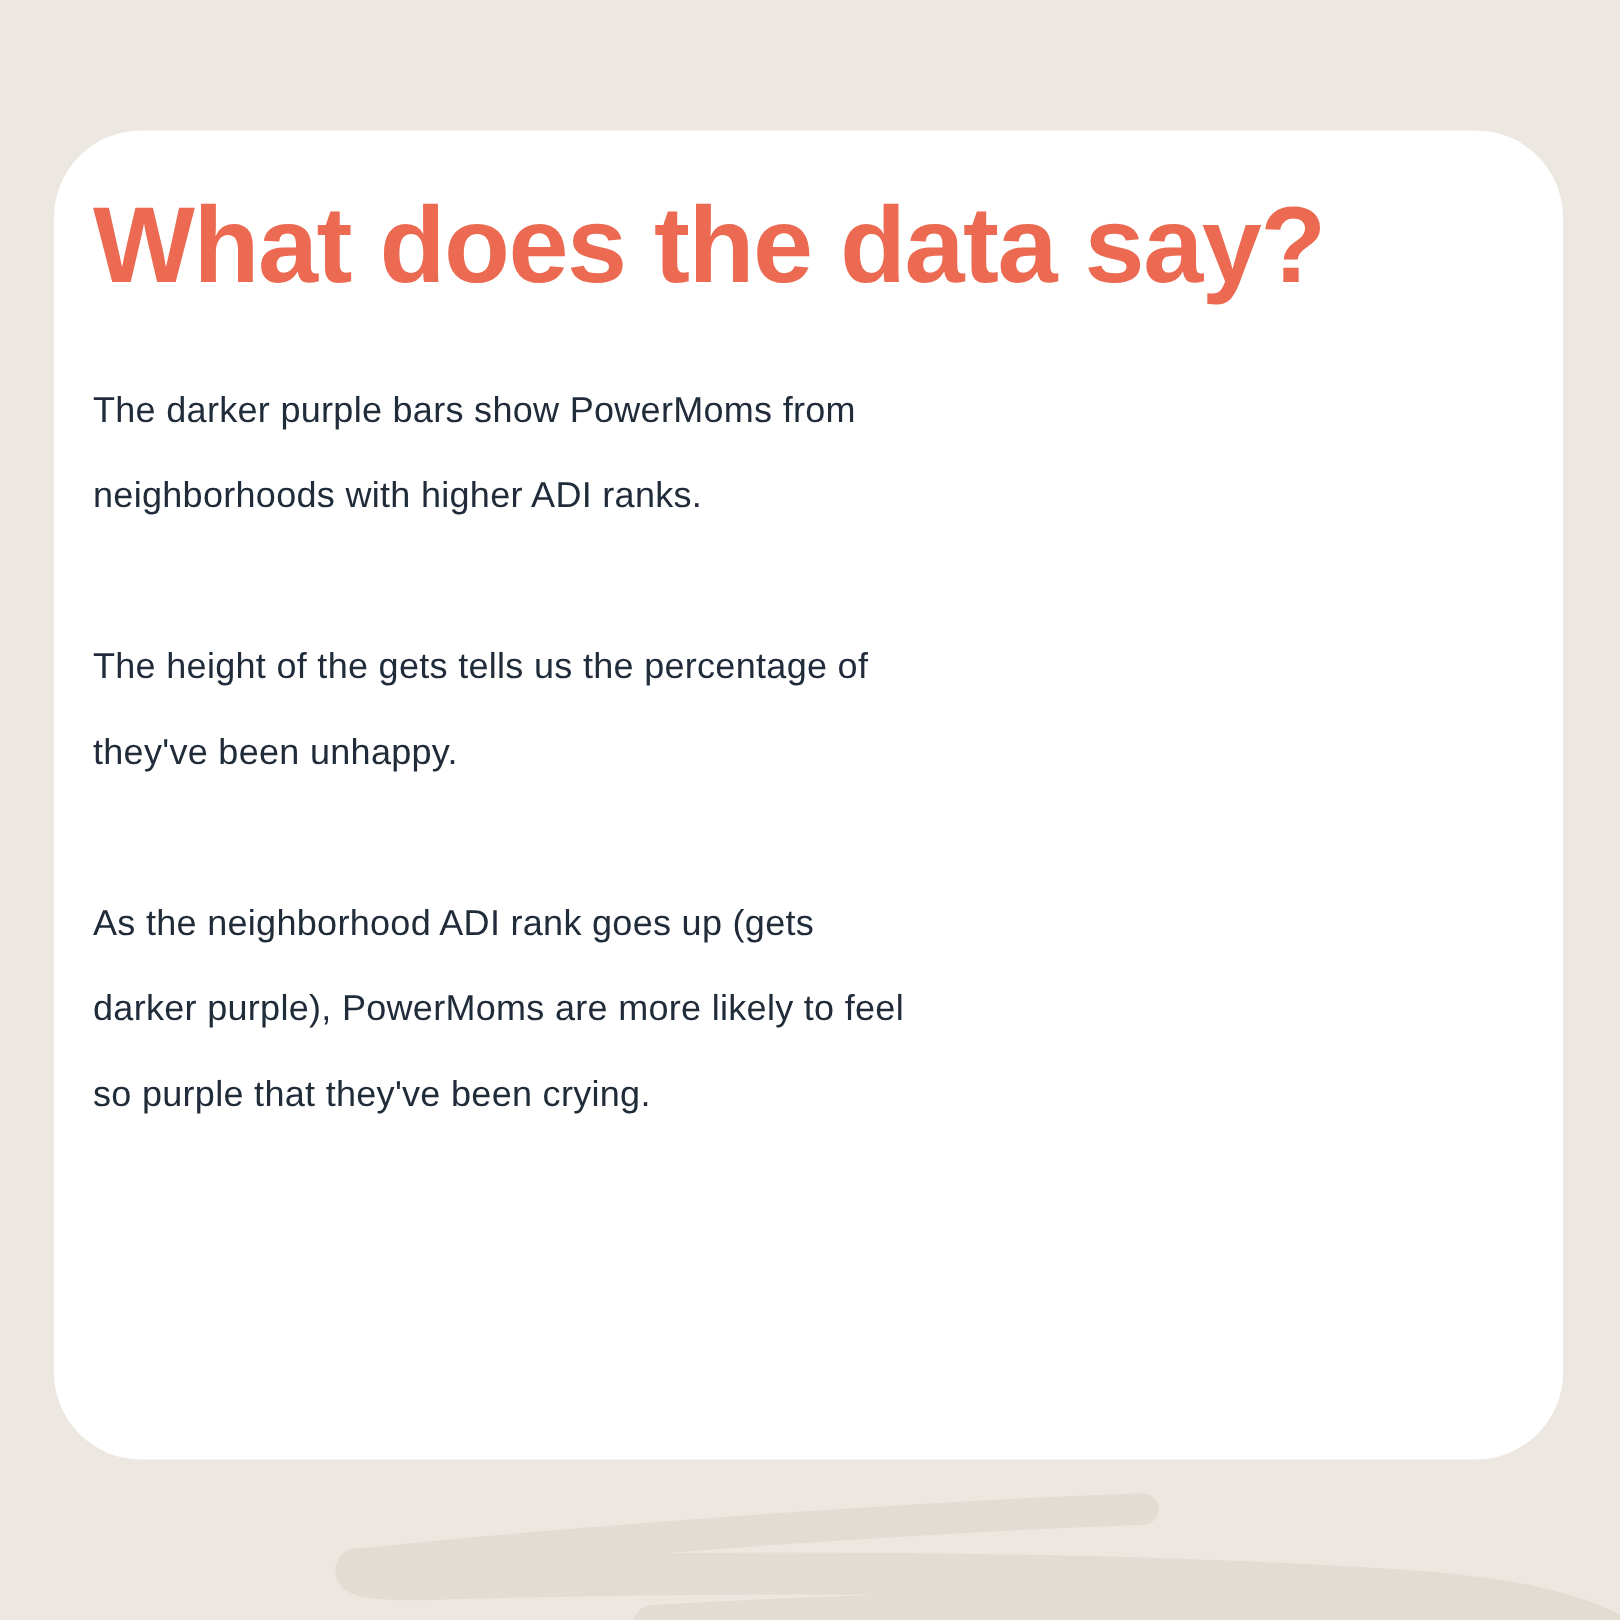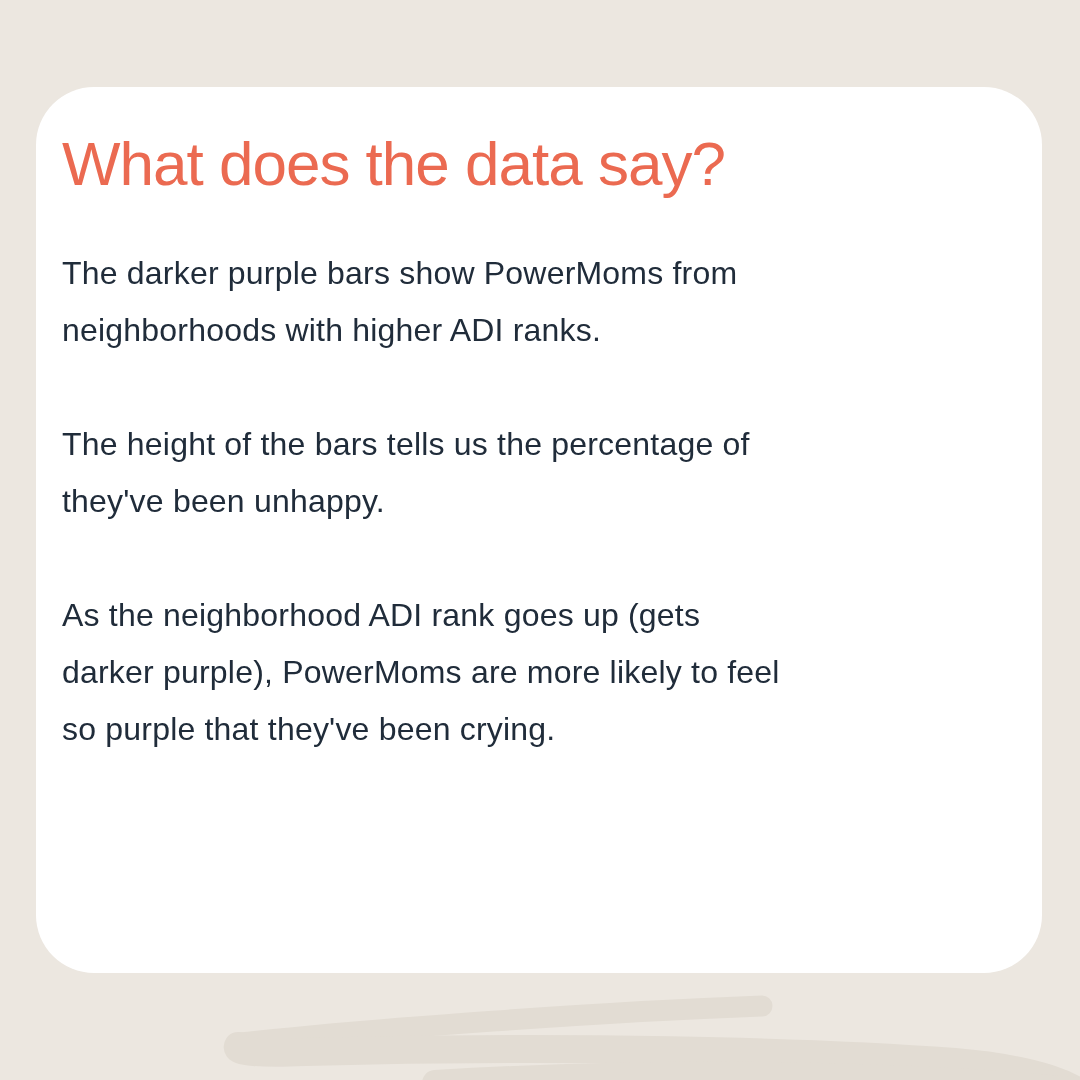--- a/index.html
+++ b/index.html
@@ -29,37 +29,37 @@
     width: 1006px;
     height: 886px;
     background: #ffffff;
     border-radius: 58px;
     z-index: 1;
     box-sizing: border-box;
     padding: 38px 25px 0 26px;
   }
   .title {
     margin: 0 0 42px 0;
-    font-size: 62px;
+    font-size: 72px;
     line-height: 78px;
-    font-weight: 400;
+    font-weight: 700;
     letter-spacing: -1px;
     color: #eb6a51;
   }
   .body-copy {
     color: #202c3a;
   }
   .paragraph {
     margin: 0 0 57px 0;
   }
   .paragraph:last-child {
     margin-bottom: 0;
   }
   .body-line {
-    font-size: 32px;
+    font-size: 24px;
     line-height: 57px;
     white-space: nowrap;
     letter-spacing: 0.2px;
   }
 </style>
 </head>
 <body>
 
 <div class="canvas">
 
@@ -75,21 +75,21 @@
   <div class="card">
     <h1 class="title">What does the data say?</h1>
 
     <div class="body-copy">
       <div class="paragraph">
         <div class="body-line">The darker purple bars show PowerMoms from</div>
         <div class="body-line">neighborhoods with higher ADI ranks.</div>
       </div>
 
       <div class="paragraph">
-        <div class="body-line">The height of the bars tells us the percentage of</div>
+        <div class="body-line">The height of the gets tells us the percentage of</div>
         <div class="body-line">they've been unhappy.</div>
       </div>
 
       <div class="paragraph">
         <div class="body-line">As the neighborhood ADI rank goes up (gets</div>
         <div class="body-line">darker purple), PowerMoms are more likely to feel</div>
         <div class="body-line">so purple that they've been crying.</div>
       </div>
     </div>
   </div>

